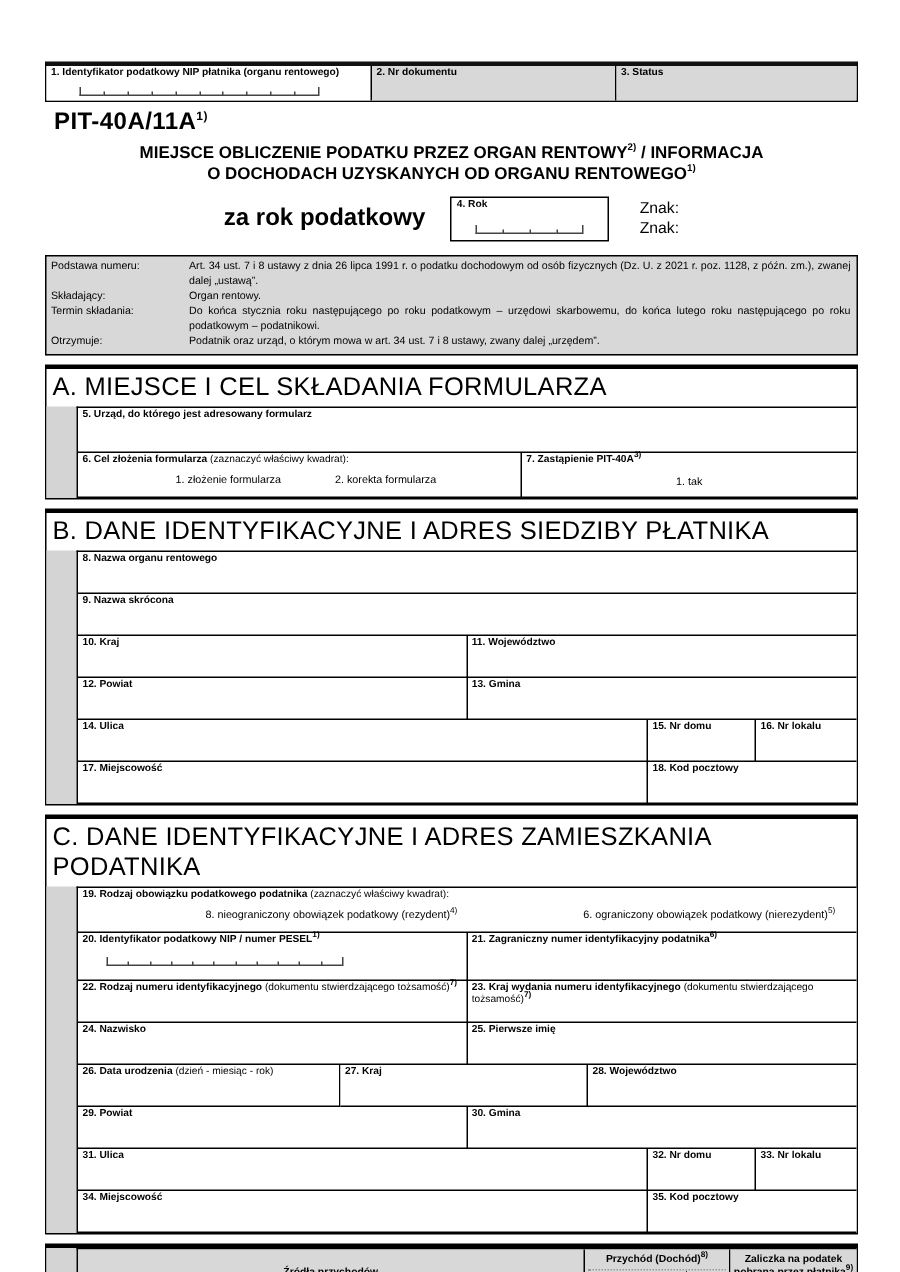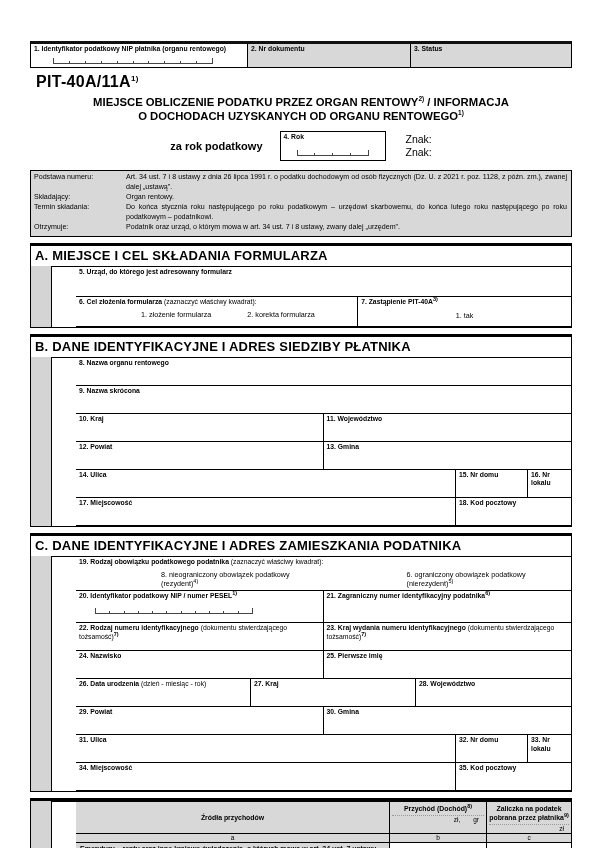--- a/index.html
+++ b/index.html
@@ -23,40 +23,40 @@
   .ruler i.end { flex:0 0 0; height:6px; border-bottom:none; }
   .tc1 .ruler { position:absolute; left:22px; bottom:3px; width:160px; }
 
   .form-code { margin:5px 0 0 6px; font-size:16px; font-weight:bold; letter-spacing:.3px; }
   .form-code sup { font-size:8px; }
 
   .main-title { text-align:center; font-weight:bold; font-size:11.3px; line-height:1.25; margin-top:4px; }
   .main-title sup { font-size:6.5px; }
 
   .year-row { display:flex; align-items:center; justify-content:center; margin-top:7px; height:32px; }
-  .year-label { font-weight:bold; font-size:11px; }
+  .year-label { font-weight:bold; font-size:16px; }
   .rok-box { width:106px; height:30px; border:1.5px solid #000; margin-left:17px; padding:1px 3px; position:relative; }
   .rok-box .flab { font-size:6.8px; font-weight:bold; }
   .rok-box .ruler { position:absolute; left:16px; bottom:4px; width:72px; }
   .znak { margin-left:20px; font-size:10.5px; line-height:1.25;text-align:right; }
 
   
   .legal-box { margin-top:8px; border:1.2px solid #000; background:#d8d8d8; padding:2px 4px 3px 3px; font-size:7.1px; line-height:1.4; }
   .legal-row { display:flex; }
   .legal-label { width:92px; flex:none; }
   .legal-text { flex:1; text-align:justify; }
 
   
   .section { border:1.5px solid #000; border-top:3.5px solid #000; margin-top:6px; background:#fff; }
-  .sec-header { font-weight:bold; font-size:13px; padding:2px 2px 3px 4px; letter-spacing:.2px; }
+  .sec-header { font-weight:normal; font-size:17px; padding:2px 2px 3px 4px; letter-spacing:.2px; }
   .sec-body { display:flex; }
   .gutter { width:20px; flex:none; background:#d4d4d4; }
   .fields { flex:1; border-top:1px solid #000; border-left:1px solid #000; }
 
-  .frow { display:flex;padding-left:24px; }
+  .frow { display:flex; }
   .fcell { border-right:1px solid #000; border-bottom:1px solid #000; padding:1px 3px 2px; position:relative; background:#fff; }
   .frow .fcell:last-child { border-right:none; }
   .flab { font-size:6.8px; font-weight:bold; line-height:1.25; display:block; }
   .fnote { font-weight:normal; }
 
   .h30 { min-height:30px; } .h28 { min-height:28px; } .h32 { min-height:32px; }
 
   .opts { display:flex; font-size:7.2px; font-weight:normal; margin-top:4px; }
   .opt-center { text-align:center; font-size:7.2px; font-weight:normal; margin-top:5px; }
 

